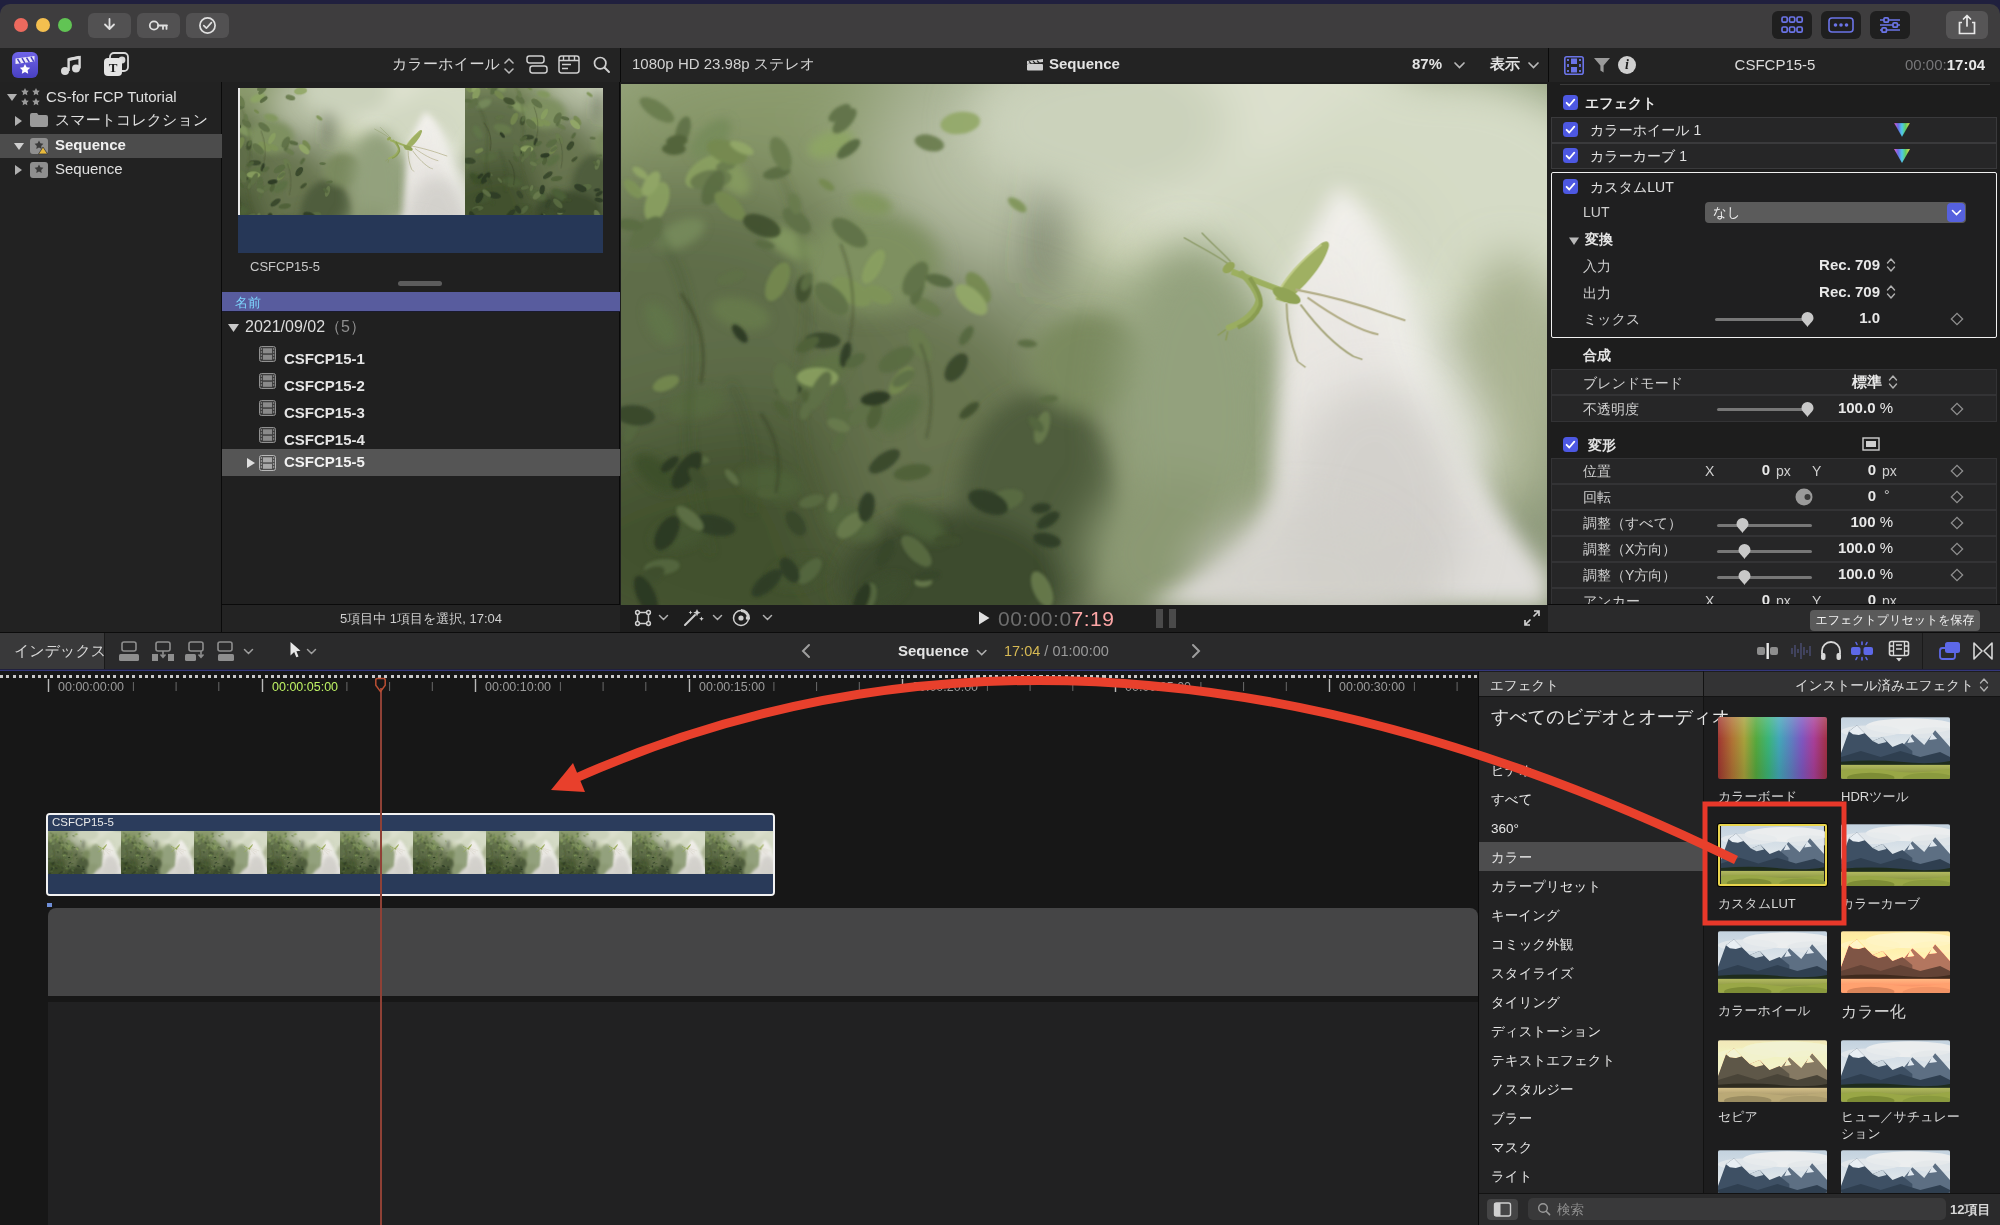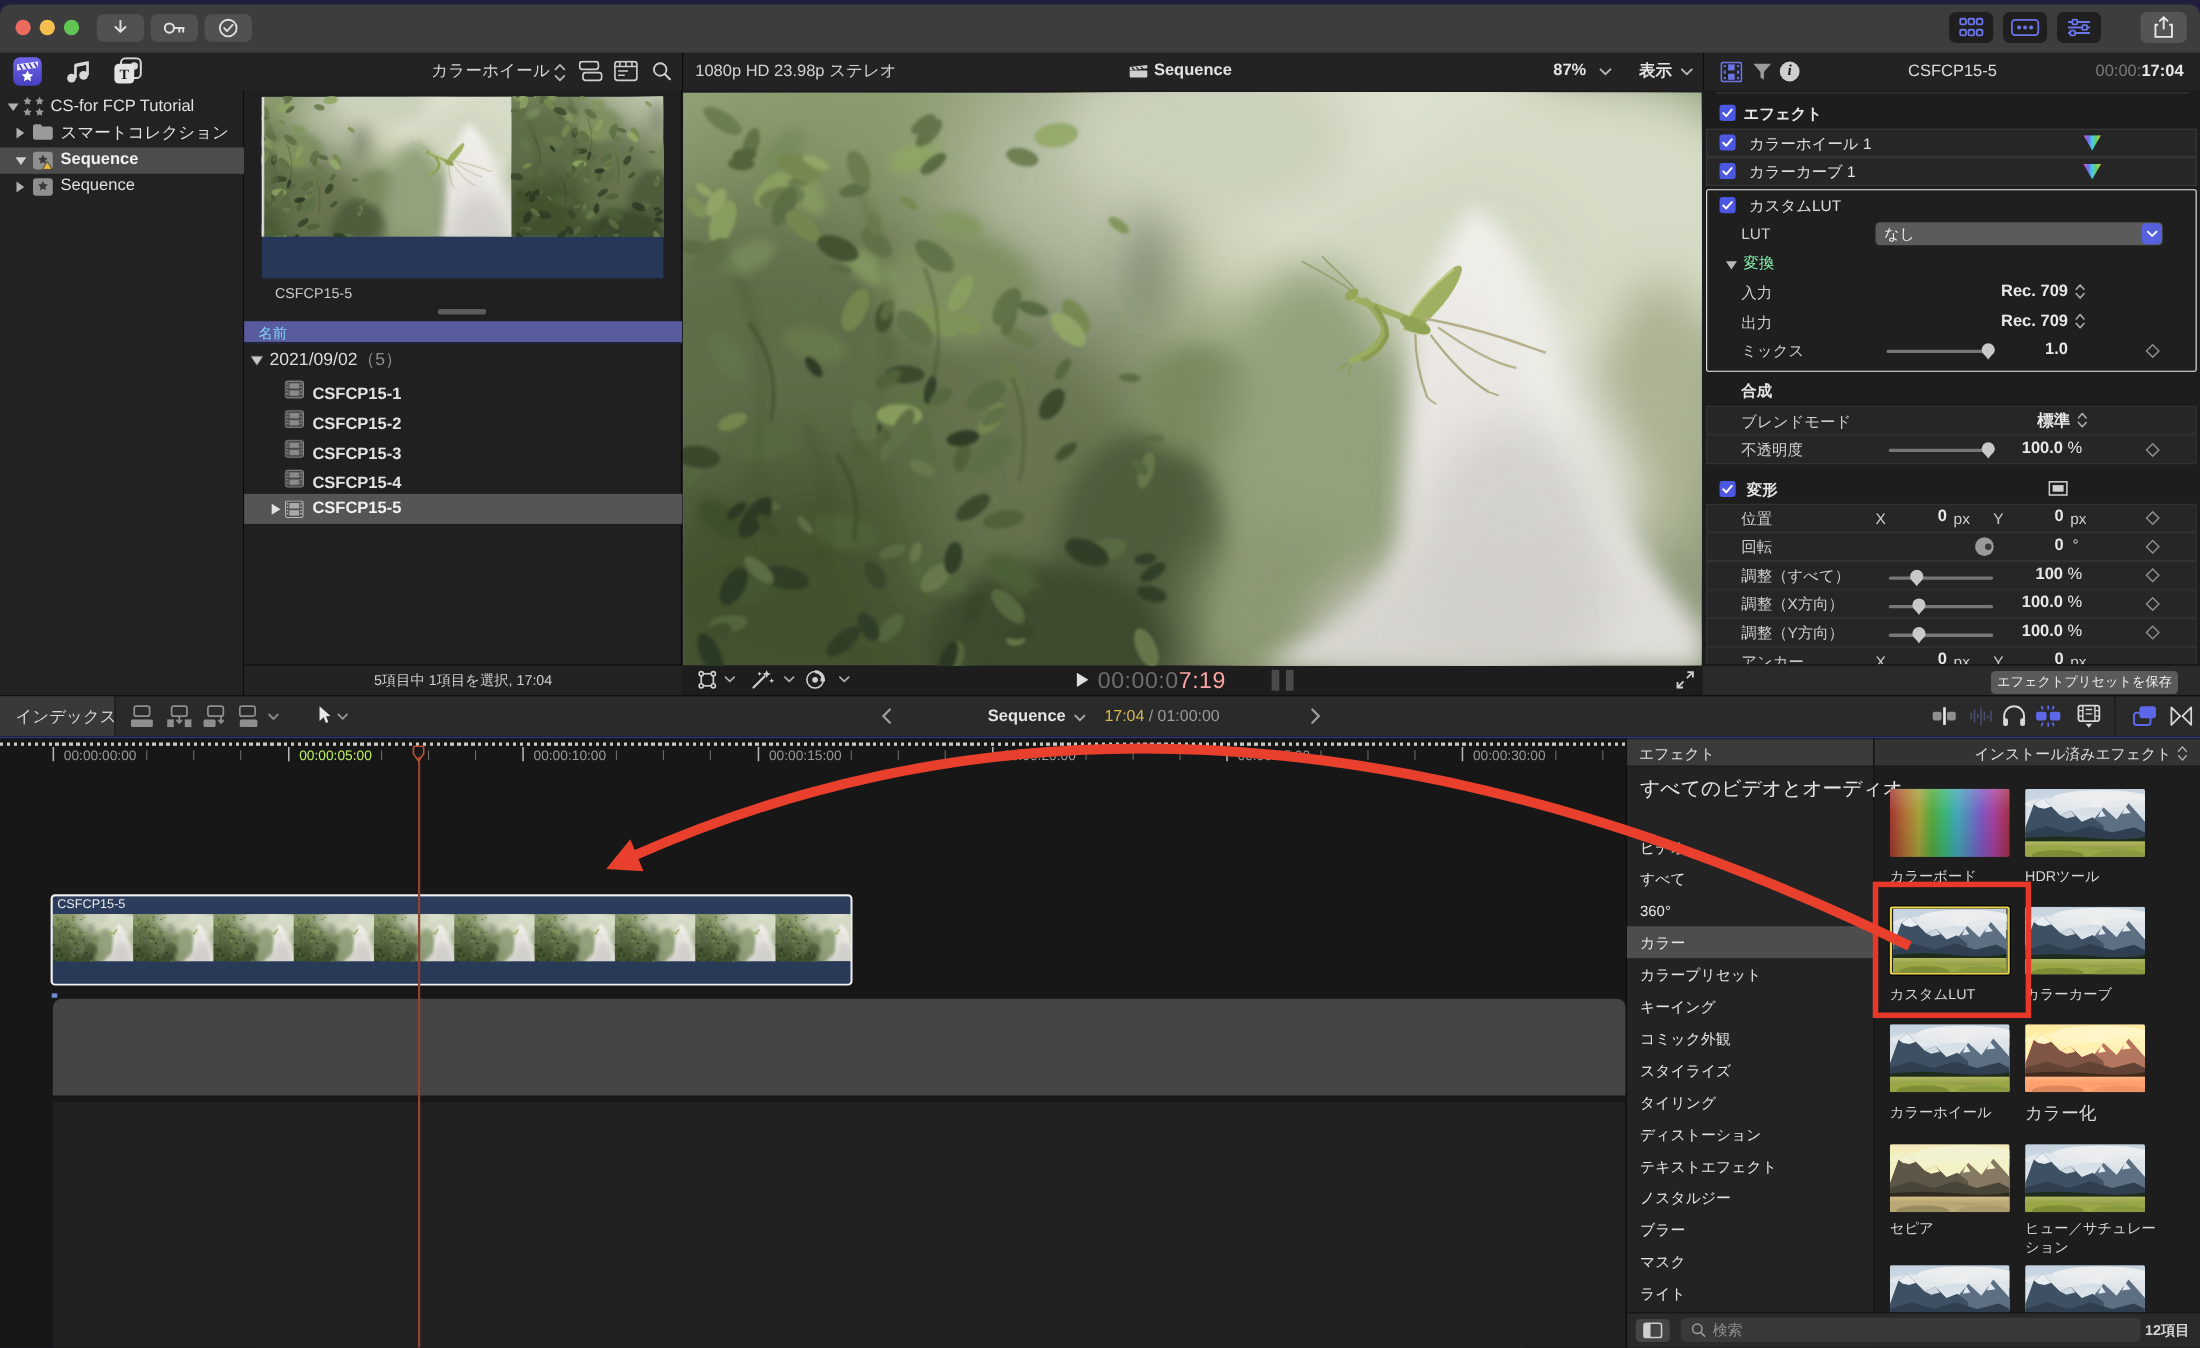--- a/index.html
+++ b/index.html
@@ -642,21 +642,21 @@
 <div class="abs" style="left:1583px;top:204px;font-size:14px;color:#cfcfcf">LUT</div>
 <div class="abs" style="left:1705px;top:202px;width:261px;height:21px;background:#5b5b5b;border-radius:4px"></div>
 <div class="abs" style="left:1713px;top:204px;font-size:13.5px;color:#f0f0f0">なし</div>
 <div class="abs" style="left:1947px;top:203px;width:18px;height:19px;background:#5661de;border-radius:4px"></div>
 <svg class="abs" style="left:1951px;top:209px" width="11" height="8">
       <path d="M1.5,1.5 l4,4 l4,-4" stroke="#fff" stroke-width="1.6" fill="none" stroke-linecap="round"></path>
     </svg>
 <svg class="abs" style="left:1568px;top:236px" width="12" height="10">
       <path d="M1,1.5 L11,1.5 L6,9 Z" fill="#b8b8b8"></path>
     </svg>
-<div class="abs" style="left:1585px;top:231px;font-size:14px;font-weight:normal;color:#86efac">変換</div>
+<div class="abs" style="left:1585px;top:231px;font-size:14px;font-weight:bold;color:#e5e5e5">変換</div>
 <div class="abs" style="left:1583px;top:258px;font-size:14px;color:#cfcfcf">入力</div>
 <div class="abs" style="left:1770px;top:256px;width:110px;text-align:right;font-size:15px;font-weight:bold;color:#e8e8e8">Rec. 709</div>
 <svg class="abs" style="left:1886px;top:257px" width="10" height="16">
       <path d="M1.5,6 l3.5,-4 l3.5,4 M1.5,10 l3.5,4 l3.5,-4" stroke="#b0b0b0" stroke-width="1.4" fill="none" stroke-linecap="round" stroke-linejoin="round"></path>
     </svg>
 <div class="abs" style="left:1583px;top:285px;font-size:14px;color:#cfcfcf">出力</div>
 <div class="abs" style="left:1770px;top:283px;width:110px;text-align:right;font-size:15px;font-weight:bold;color:#e8e8e8">Rec. 709</div>
 <svg class="abs" style="left:1886px;top:284px" width="10" height="16">
       <path d="M1.5,6 l3.5,-4 l3.5,4 M1.5,10 l3.5,4 l3.5,-4" stroke="#b0b0b0" stroke-width="1.4" fill="none" stroke-linecap="round" stroke-linejoin="round"></path>
     </svg>

